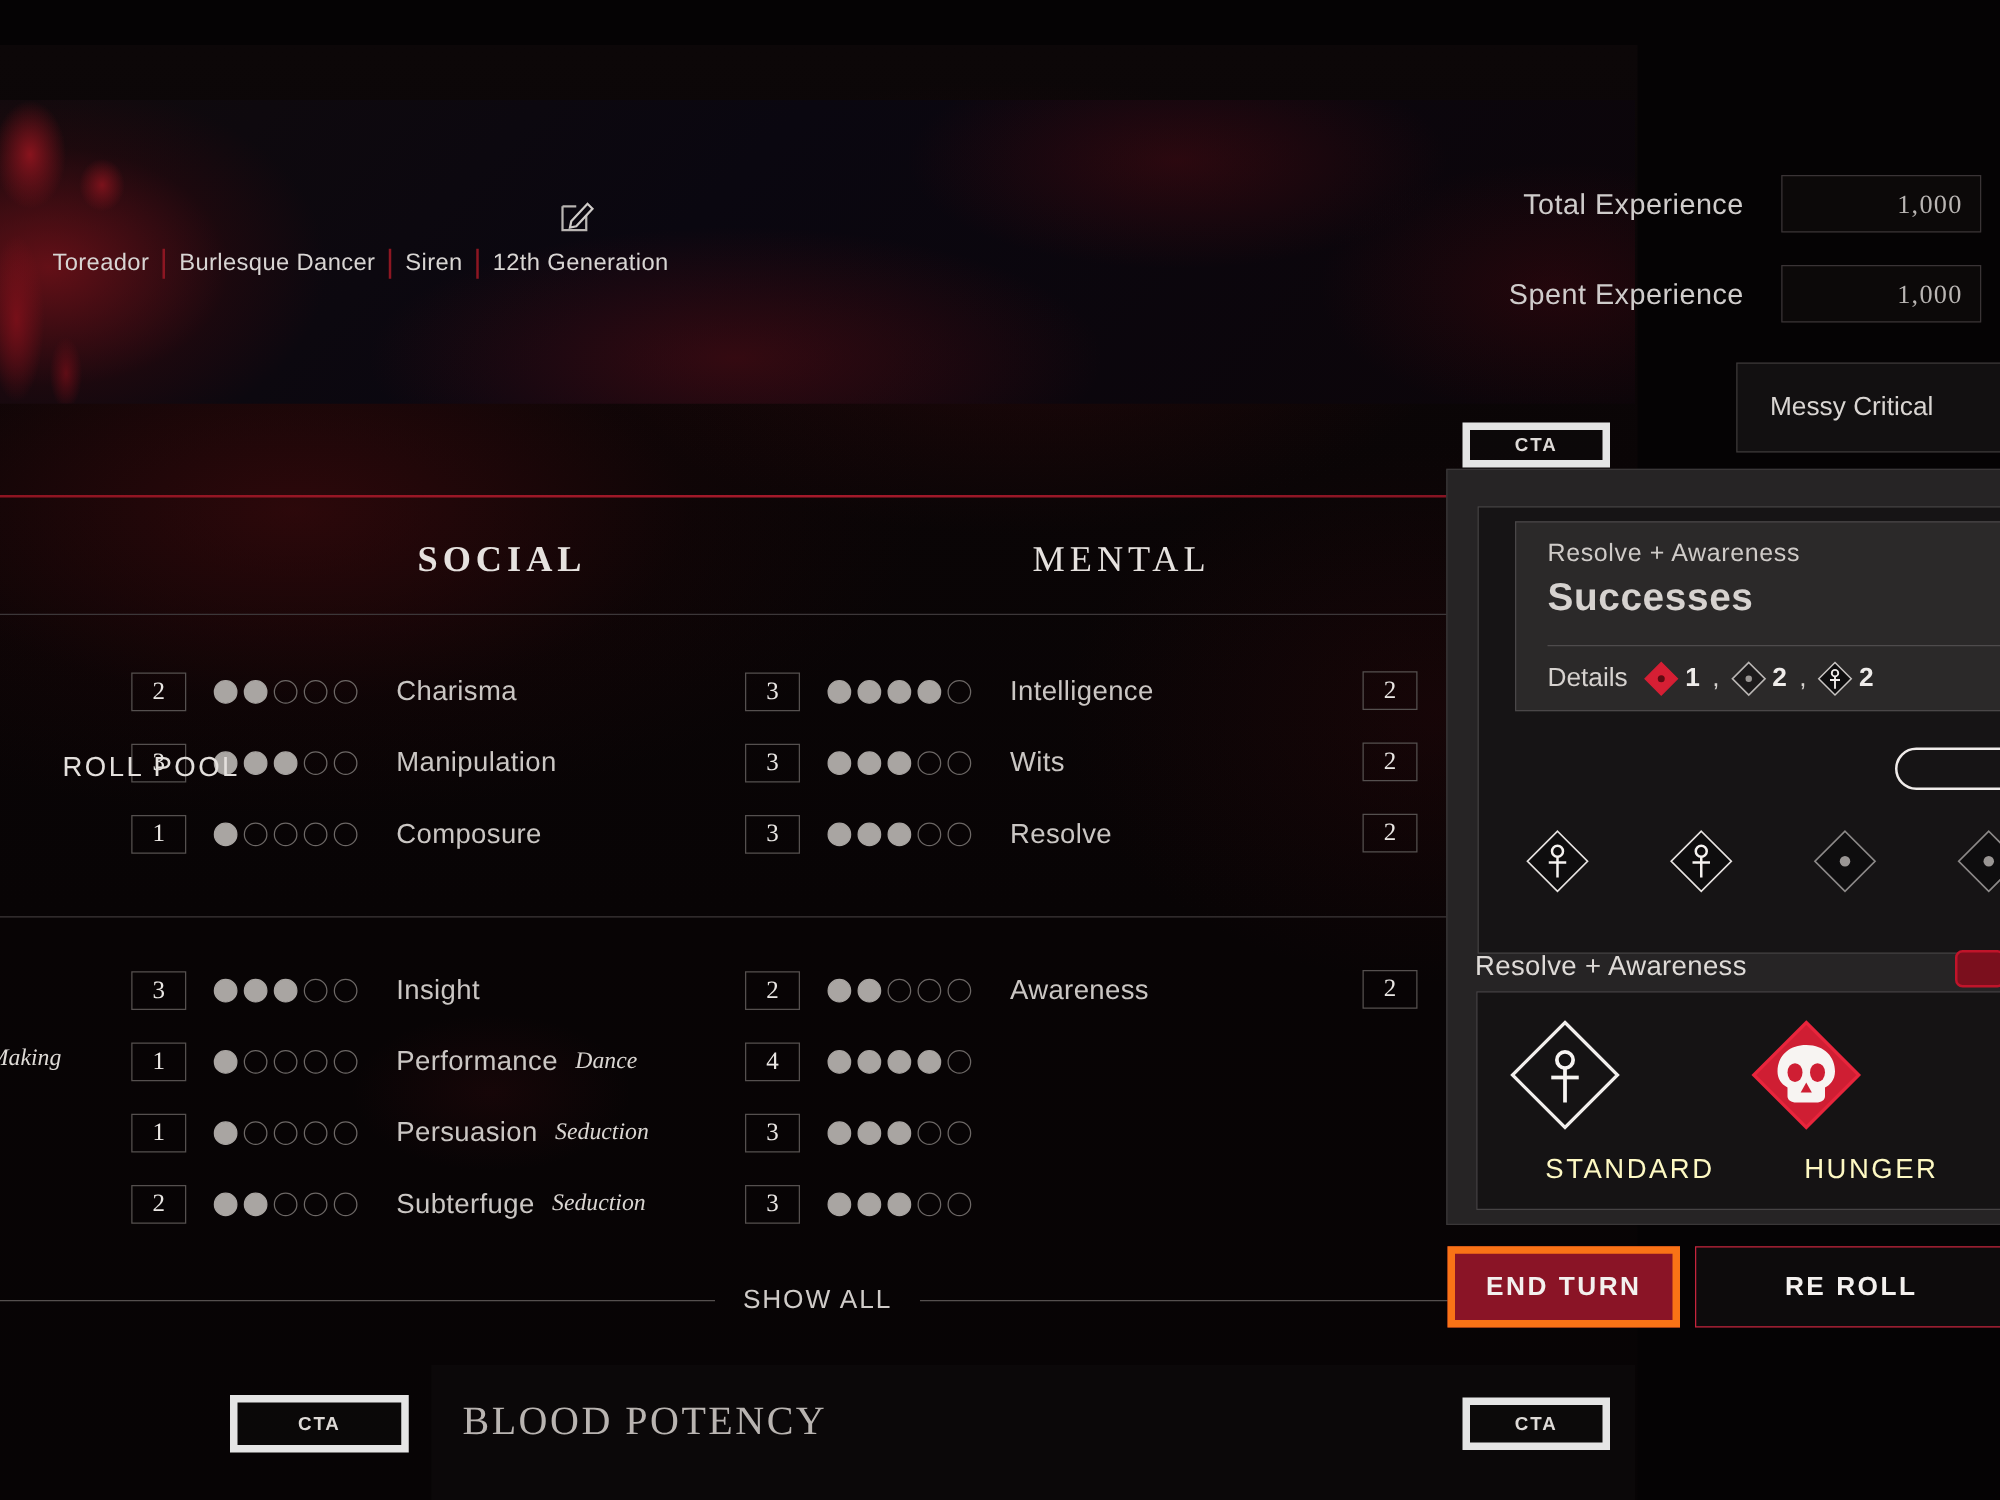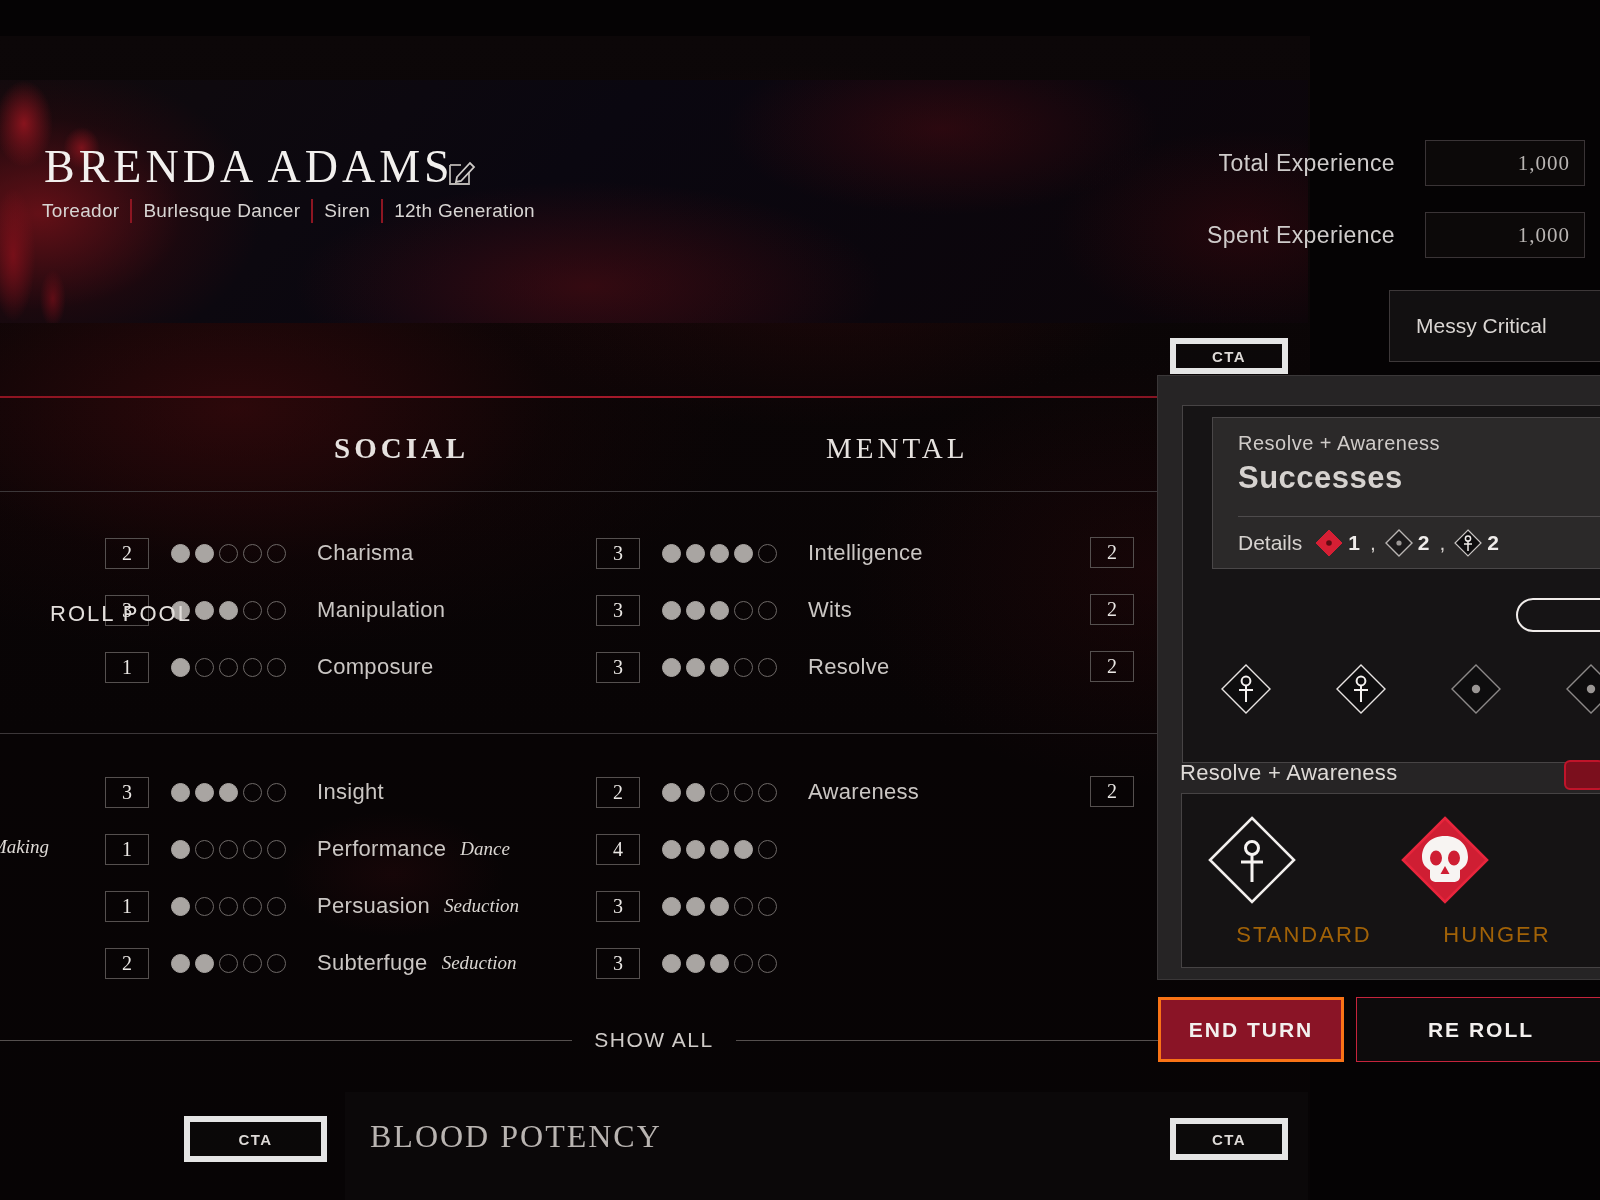--- a/index.html
+++ b/index.html
@@ -185,47 +185,46 @@
 
   .pool-sub { position: absolute; left: 1180px; top: 760px; font-size: 22px; color: #dedad7; letter-spacing: 0.3px; }
   .red-edge { position: absolute; left: 1564px; top: 760px; width: 40px; height: 30px;
     border: 2px solid #c0142a; border-radius: 6px; background: #7b0f1d; }
 
   .dice-select {
     position: absolute; left: 1181px; top: 793px; width: 436px; height: 175px;
     background: #151314; border: 1px solid #464344;
   }
   .dice-opt { position: absolute; top: 18px; width: 200px; text-align: center; }
-  .dice-opt .dname { margin-top: 14px; font-size: 22px; letter-spacing: 2px; color: #a16207; }
+  .dice-opt .dname { margin-top: 14px; font-size: 22px; letter-spacing: 2px; color: #fef9c3; }
   .dice-opt.standard { left: 22px; }
   .dice-opt.hunger { left: 215px; }
 
   .action-btn {
     position: absolute; top: 997px; height: 65px;
     display: flex; align-items: center; justify-content: center;
     font-size: 21px; font-weight: 700; letter-spacing: 2px; color: #f3f0ee;
     cursor: pointer;
   }
-  .btn-end { left: 1158px; width: 186px; background: #8a1426; border: 3px solid #f97316; }
+  .btn-end { left: 1158px; width: 186px; background: #8a1426; border: 6px solid #f97316; }
   .btn-reroll { left: 1356px; width: 250px; background: #0d0b0c; border: 1px solid #c6243c; }
 
   svg { display: block; }
 </style>
 </head>
 <body>
 
 <div class="screen">
 
   <div class="sheet-bg"></div>
 
   <div class="banner">
     <div class="blood-splat"></div>
   </div>
 
-  <div class="char-name">BRENDA ADAMS</div>
 
   <div class="edit-icon">
     <svg width="30" height="30" viewBox="0 0 30 30">
       <path d="M3 8 L3 27 L22 27 L22 15" fill="none" stroke="#b9b5b2" stroke-width="1.8"></path>
       <path d="M3 8 L14 8" fill="none" stroke="#b9b5b2" stroke-width="1.8"></path>
       <path d="M10 20 L23 6 L27 10 L14 24 L9 25 Z" fill="none" stroke="#cfcbc8" stroke-width="1.8"></path>
     </svg>
   </div>
 
   <div class="char-tags">

